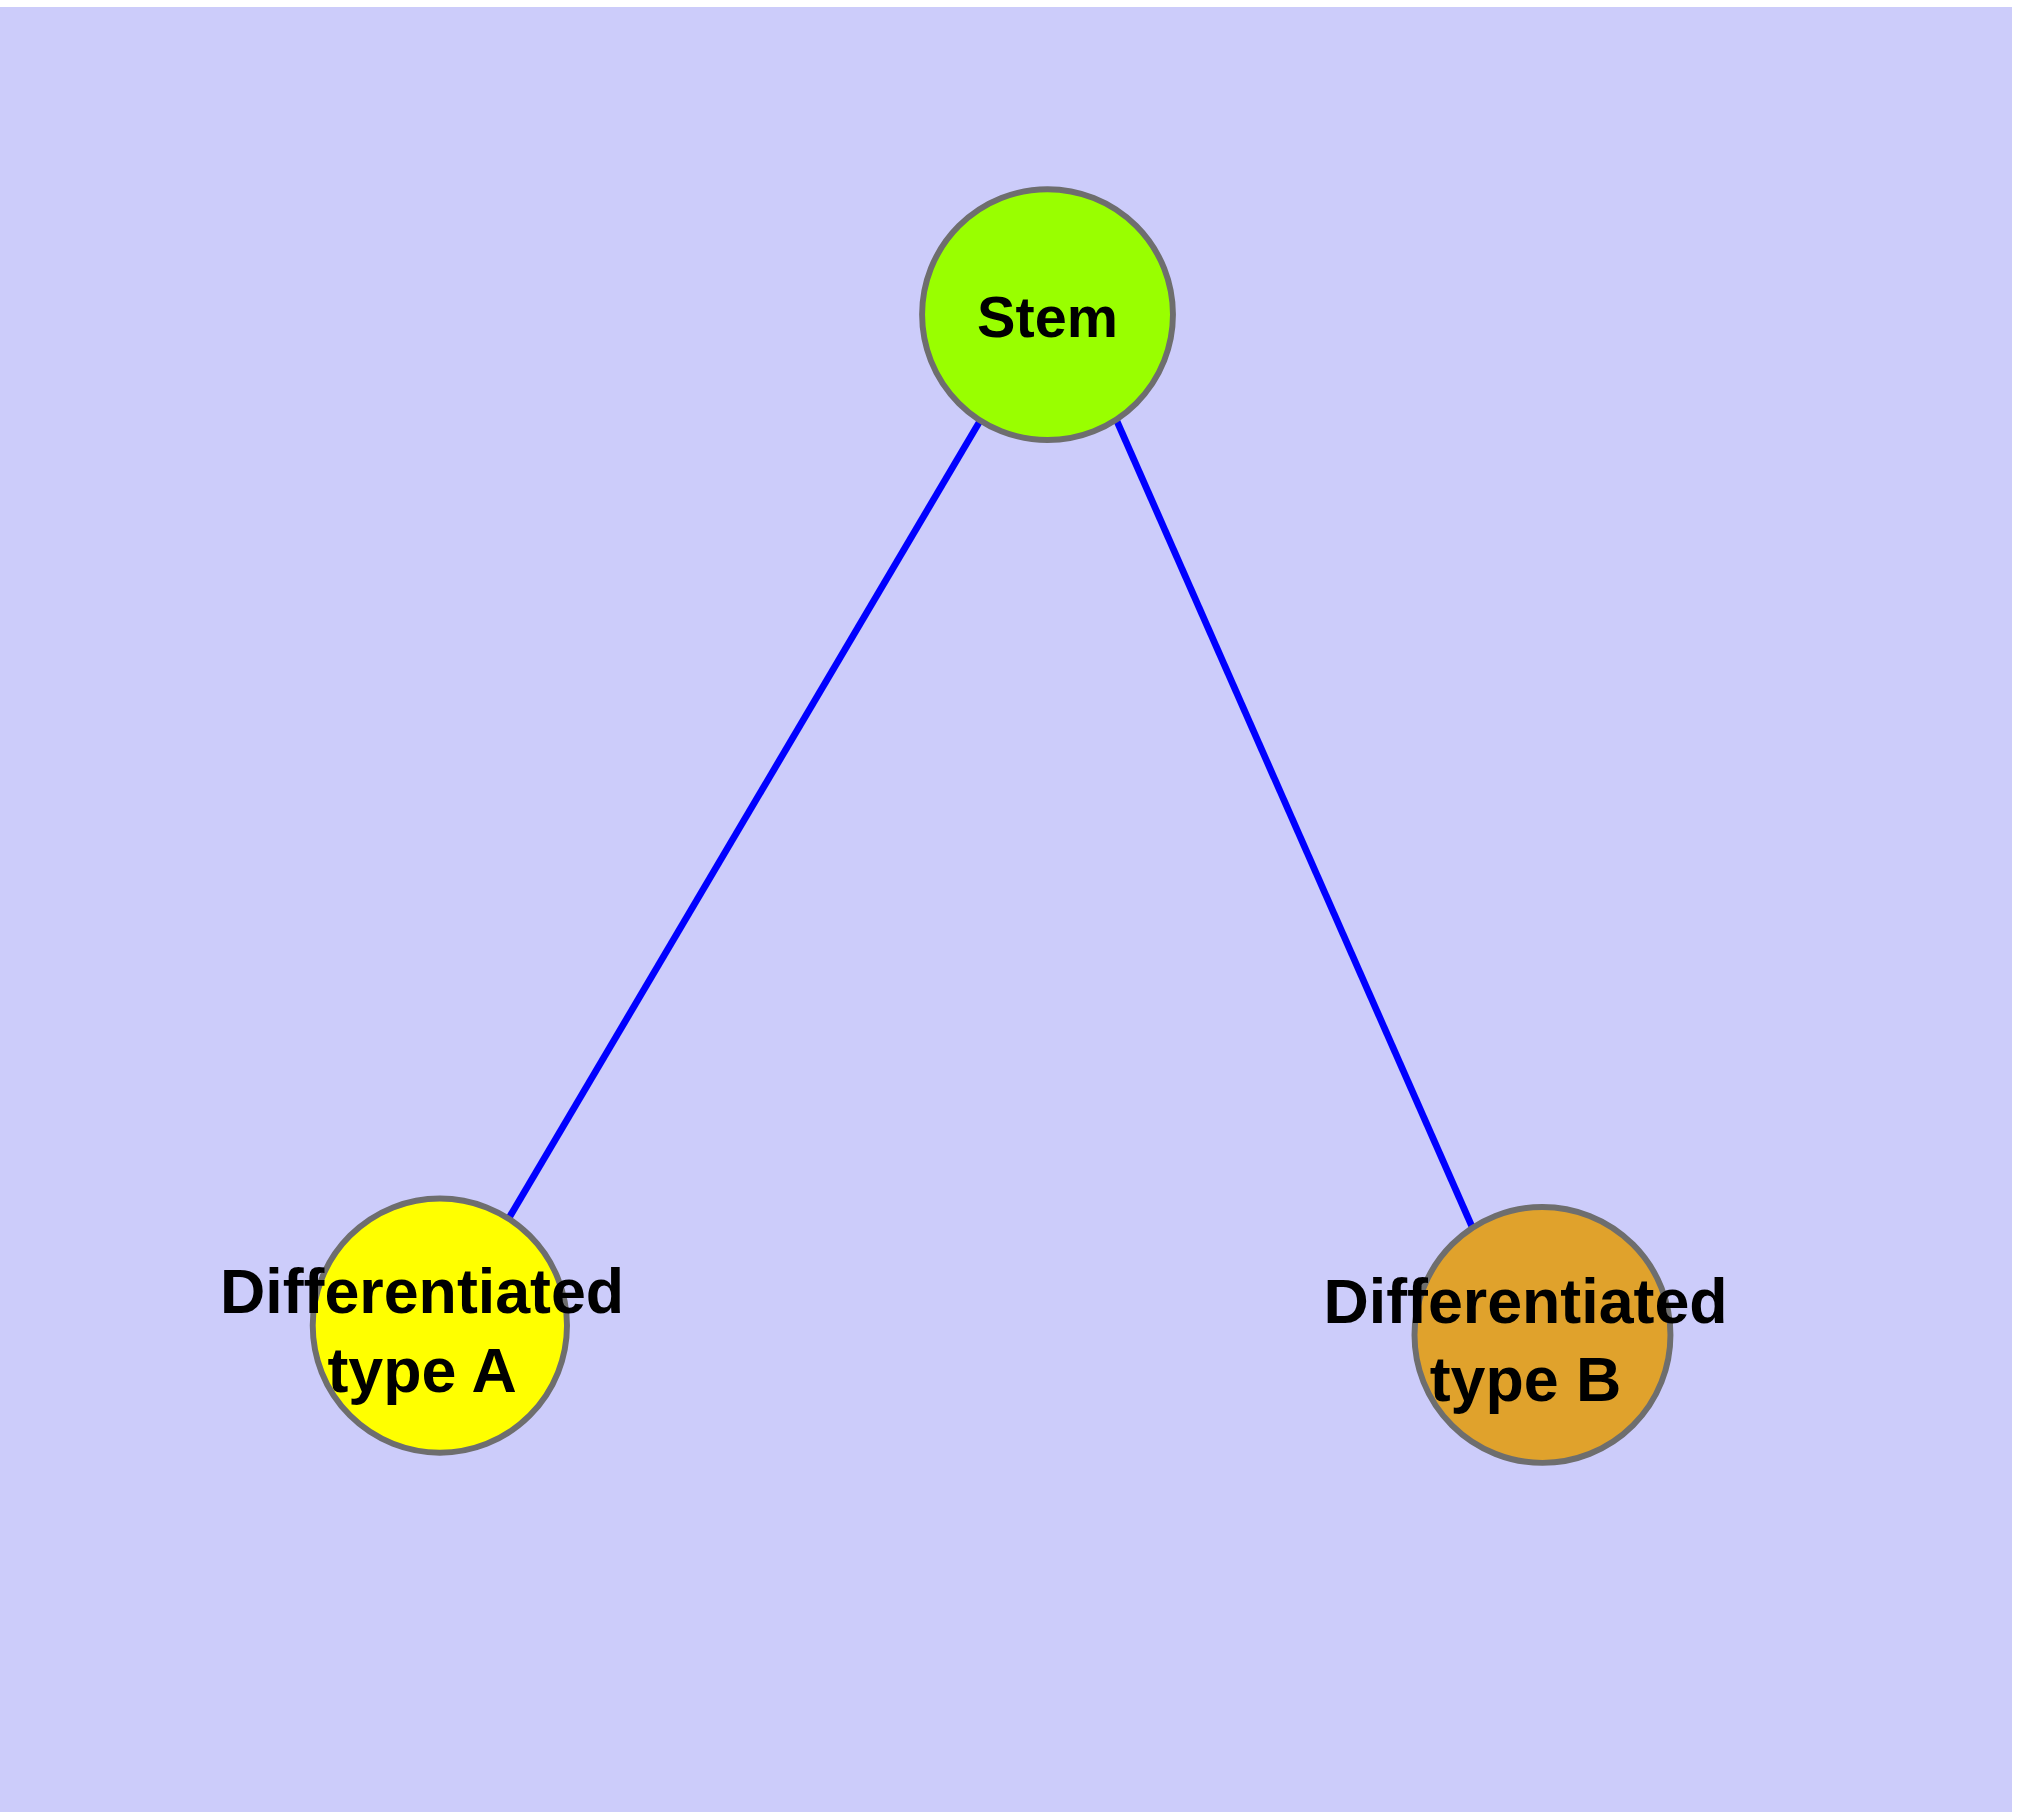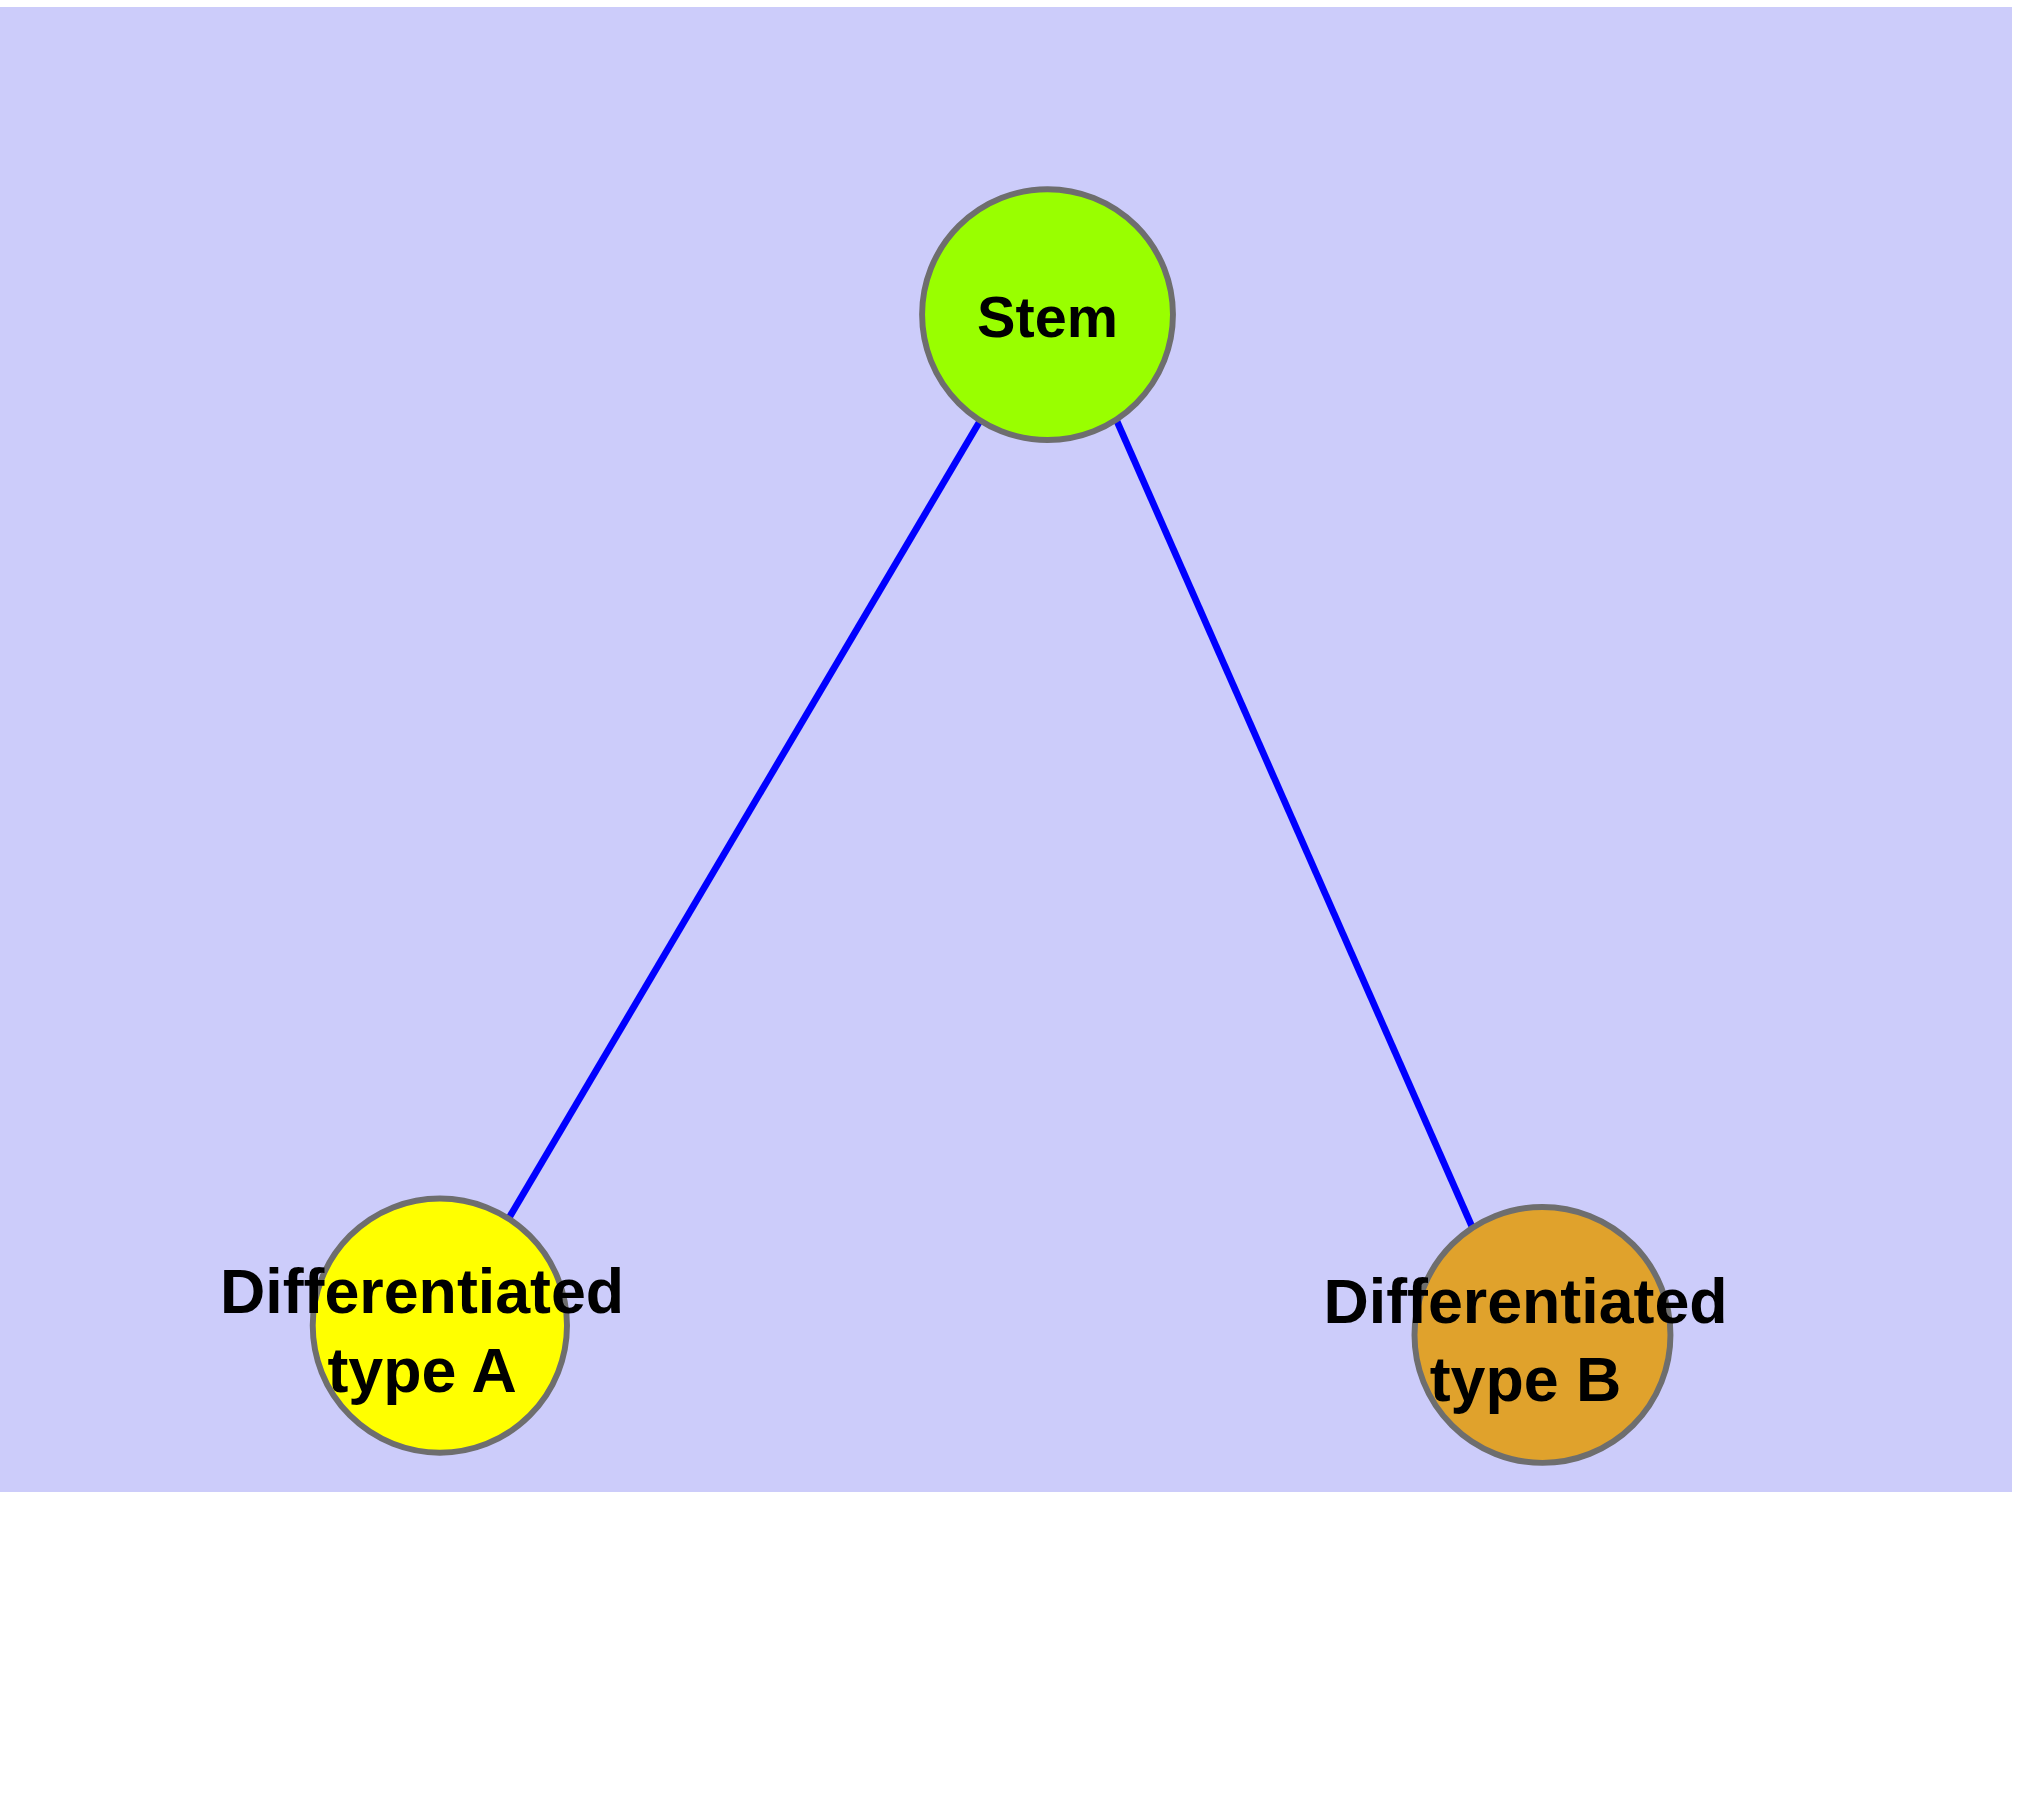--- a/index.html
+++ b/index.html
@@ -4,21 +4,21 @@
 <title>Cell differentiation graph</title>
 <style>
   html, body {
     margin: 0;
     padding: 0;
     background: #ffffff;
   }
   #canvas {
     position: relative;
     width: 2021px;
-    height: 1492px;
+    height: 1812px;
     background: #ffffff;
     overflow: hidden;
     font-family: "Liberation Sans", "DejaVu Sans", sans-serif;
   }
   #plot-area {
     position: absolute;
     left: 0px;
     top: 6.8px;
     width: 2012px;
     height: 1805px;

